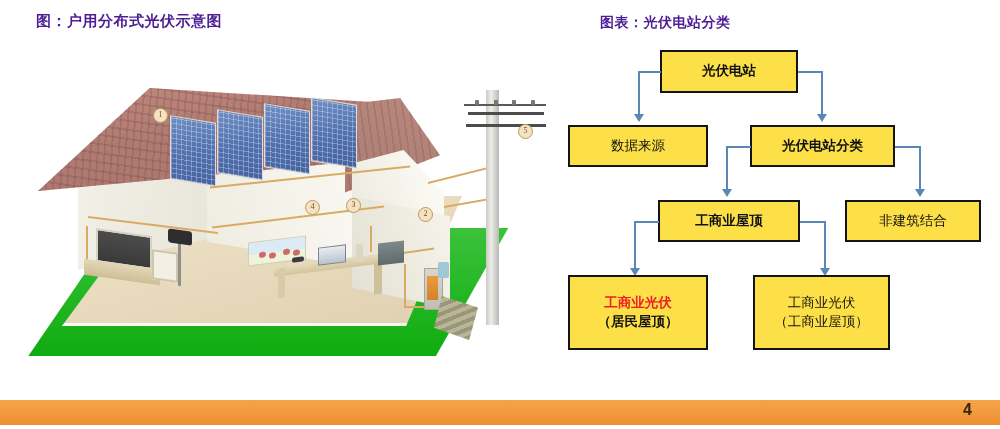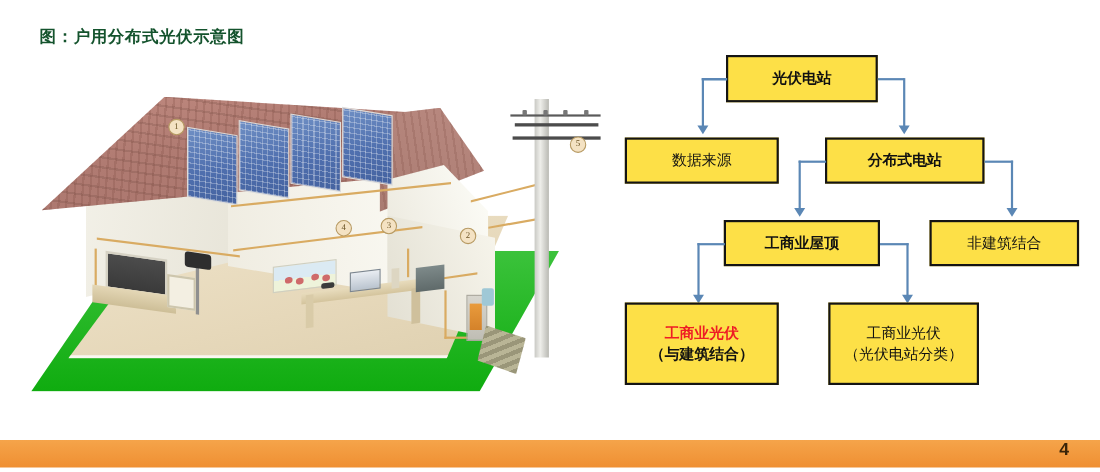--- a/index.html
+++ b/index.html
@@ -5,22 +5,22 @@
   html,body{margin:0;padding:0;}
   body{
     width:1000px;height:429px;background:#ffffff;
     font-family:"Liberation Sans","DejaVu Sans",sans-serif;
     overflow:hidden;position:relative;
   }
   .slide{position:absolute;inset:0;background:#fff;}
 
   
   .title{
-    position:absolute;font-weight:bold;color:#14532d;
-    font-size:15px;letter-spacing:.5px;white-space:nowrap;margin-top:12px;
+    position:absolute;font-weight:bold;color:#4c1d95;
+    font-size:15px;letter-spacing:.5px;white-space:nowrap;
   }
   #left-title{left:36px;top:12px;}
   #right-title{left:600px;top:14px;font-size:14px;}
 
   
   .illus{position:absolute;left:0px;top:46px;width:560px;height:320px;}
 
   .lawn{
     position:absolute;left:18px;top:182px;width:516px;height:128px;
     background:#10b510;
@@ -216,20 +216,21 @@
     position:absolute;left:963px;top:401px;font-size:16px;font-weight:bold;
     color:#3a2408;
   }
 </style>
 </head>
 <body>
 
 <div class="slide">
 
   <div class="title" id="left-title">图：户用分布式光伏示意图</div>
+  <div class="title" id="right-title">图表：光伏电站分类</div>
 
   <div class="illus">
 
     <div class="lawn"></div>
     <div class="lawn-shade"></div>
 
     <div class="floor"></div>
     <div class="floor-edge"></div>
 
     <div class="wall-left"></div>
@@ -305,21 +306,21 @@
     <div class="conn v" style="left:78px;top:31px;height:2px;width:23px;"></div>
     <div class="conn h" style="left:78px;top:31px;width:23px;"></div>
     <div class="conn v" style="left:78px;top:31px;height:44px;"></div>
     <div class="arrowhead" style="left:74px;top:74px;"></div>
 
     <div class="conn h" style="left:238px;top:31px;width:24px;"></div>
     <div class="conn v" style="left:261px;top:31px;height:44px;"></div>
     <div class="arrowhead" style="left:257px;top:74px;"></div>
 
     <div class="node" style="left:8px;top:85px;width:140px;height:42px;">数据来源</div>
-    <div class="node bold" style="left:190px;top:85px;width:145px;height:42px;">分布式电站</div>
+    <div class="node bold" style="left:190px;top:85px;width:145px;height:42px;">光伏电站分类</div>
 
     <div class="conn h" style="left:166px;top:106px;width:25px;"></div>
     <div class="conn v" style="left:166px;top:106px;height:44px;"></div>
     <div class="arrowhead" style="left:162px;top:149px;"></div>
 
     <div class="conn h" style="left:335px;top:106px;width:26px;"></div>
     <div class="conn v" style="left:359px;top:106px;height:44px;"></div>
     <div class="arrowhead" style="left:355px;top:149px;"></div>
 
     <div class="node bold" style="left:98px;top:160px;width:142px;height:42px;">工商业屋顶</div>
@@ -328,25 +329,25 @@
     <div class="conn h" style="left:74px;top:181px;width:25px;"></div>
     <div class="conn v" style="left:74px;top:181px;height:48px;"></div>
     <div class="arrowhead" style="left:70px;top:228px;"></div>
 
     <div class="conn h" style="left:240px;top:181px;width:26px;"></div>
     <div class="conn v" style="left:264px;top:181px;height:48px;"></div>
     <div class="arrowhead" style="left:260px;top:228px;"></div>
 
     <div class="node" style="left:8px;top:235px;width:140px;height:75px;flex-direction:column;">
       <span class="lead">工商业光伏</span>
-      <span class="sub">（与建筑结合）</span>
+      <span class="sub">（居民屋顶）</span>
     </div>
 
     <div class="node" style="left:193px;top:235px;width:137px;height:75px;flex-direction:column;">
       <span class="l1">工商业光伏</span>
-      <span class="l2">（光伏电站分类）</span>
+      <span class="l2">（工商业屋顶）</span>
     </div>
   </div>
 
   <div class="footer"></div>
   <div class="page-no">4</div>
 
 </div>
 
 </body></html>

